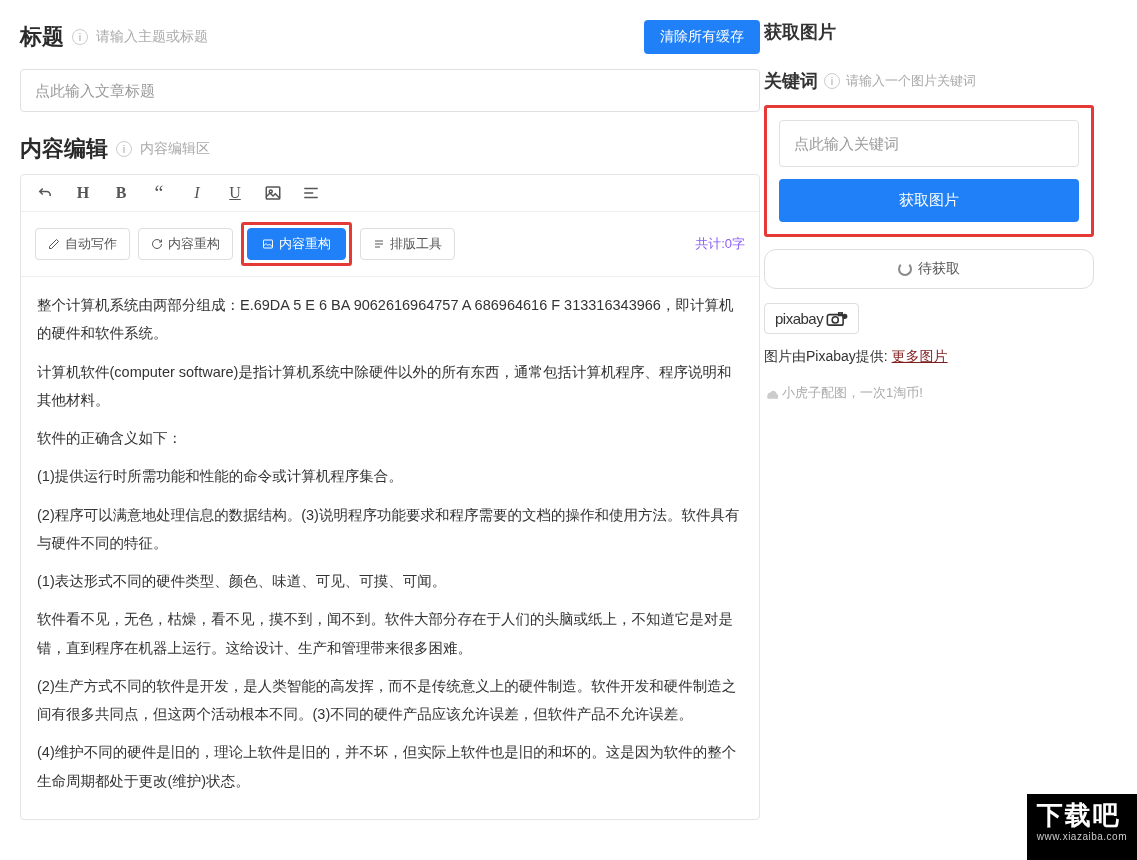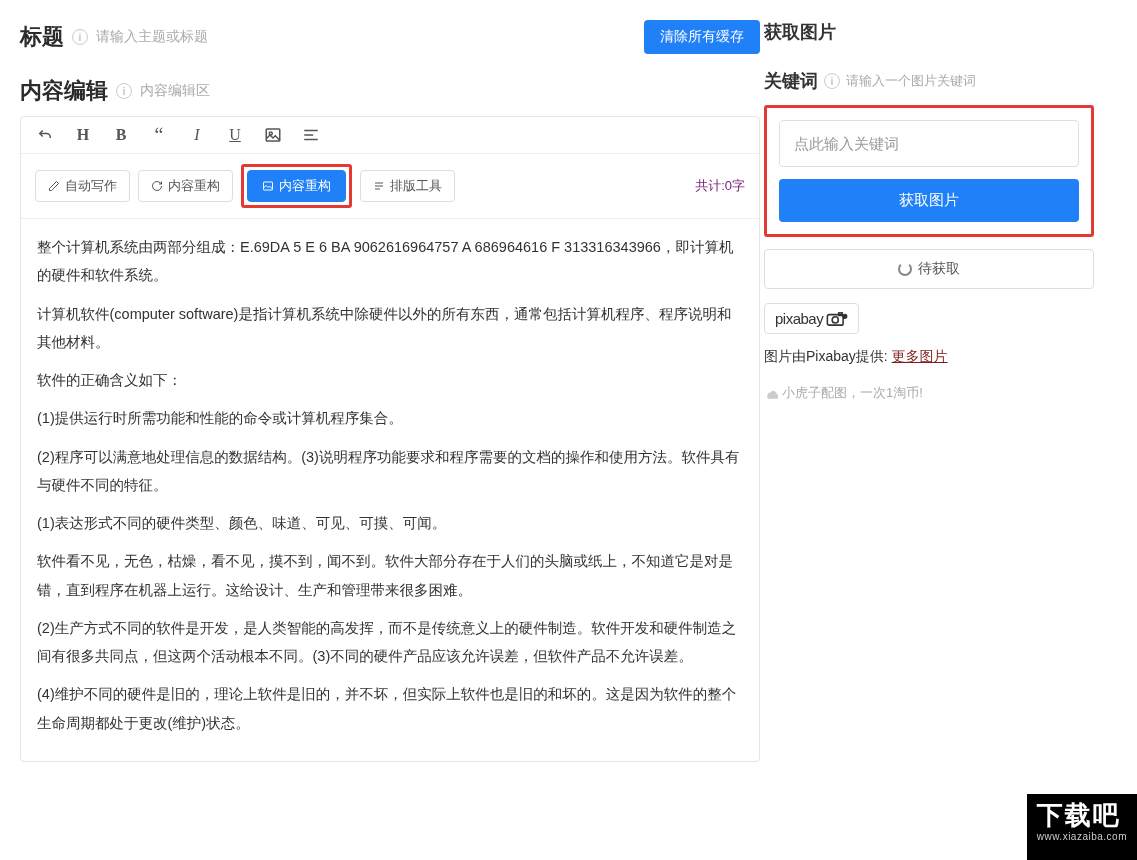--- a/index.html
+++ b/index.html
@@ -17,29 +17,29 @@
 .input-field { width: 100%; border: 1px solid #e0e0e0; border-radius: 4px; padding: 12px 14px; font-size: 15px; color: #333; outline: none; }
 .input-field::placeholder { color: #999; }
 .editor-block { border: 1px solid #e5e5e5; border-radius: 4px; margin-top: 10px; }
 .toolbar { display: flex; align-items: center; gap: 18px; padding: 8px 14px; border-bottom: 1px solid #eee; }
 .tool-icon { width: 20px; height: 20px; color: #555; cursor: pointer; display: inline-flex; align-items: center; justify-content: center; font-size: 16px; }
 .toolbar-row2 { display: flex; align-items: center; justify-content: space-between; padding: 10px 14px; border-bottom: 1px solid #eee; }
 .toolbar-row2-left { display: flex; gap: 8px; align-items: center; }
 .btn-outline { background: #fff; border: 1px solid #ddd; border-radius: 4px; padding: 6px 12px; font-size: 13px; color: #555; cursor: pointer; display: inline-flex; align-items: center; gap: 5px; text-align: center; }
 .btn-active { background: #2080f7; border: 1px solid #2080f7; border-radius: 4px; padding: 6px 14px; font-size: 13px; color: #fff; cursor: pointer; display: inline-flex; align-items: center; gap: 5px; }
 .highlight-box { border: 3px solid #e53935; border-radius: 3px; padding: 3px; }
-.word-count { font-size: 13px; color: #701a75; }
+.word-count { font-size: 13px; color: #8b5cf6; }
 .editor-content { padding: 14px 16px; font-size: 14.5px; line-height: 1.95; color: #333; }
 .editor-content p { margin-bottom: 10px; }
 .sidebar-title { font-size: 18px; font-weight: 700; margin-bottom: 25px; }
 .sidebar-subtitle-wrap { display: flex; align-items: center; gap: 6px; margin-bottom: 12px; }
 .sidebar-subtitle { font-size: 18px; font-weight: 700; }
 .highlight-panel { border: 3px solid #e53935; border-radius: 3px; padding: 12px; }
 .highlight-panel .input-field { margin-bottom: 12px; padding: 14px; }
-.pending-btn { width: 100%; border: 1px solid #ddd; background: #fff; border-radius: 4px; padding: 10px; font-size: 14px; color: #555; cursor: pointer; margin-top: 12px; display: flex; align-items: center; justify-content: center; gap: 6px; }
+.pending-btn { width: 100%; border: 1px solid #ddd; background: #fff; border-radius: 12px; padding: 10px; font-size: 14px; color: #555; cursor: pointer; margin-top: 12px; display: flex; align-items: center; justify-content: center; gap: 6px; }
 .pixabay-badge { display: inline-flex; align-items: center; gap: 3px; border: 1px solid #ddd; border-radius: 4px; padding: 6px 10px; margin-top: 14px; font-size: 15px; font-family: Arial, sans-serif; letter-spacing: -0.5px; }
 .credit-line { font-size: 14px; color: #333; margin-top: 14px; }
 .credit-link { color: #7f1d1d; text-decoration: underline; cursor: pointer; }
 .footer-note { font-size: 13px; color: #aaa; margin-top: 18px; display: flex; align-items: center; gap: 4px; }
 .watermark { position: absolute; right: 0; bottom: 0; background: #000; color: #fff; padding: 4px 10px 18px; font-family: "SimHei", sans-serif; }
 .watermark .big { font-size: 26px; font-weight: 900; letter-spacing: 2px; display: flex; align-items: baseline; }
 .watermark .url { font-size: 10px; letter-spacing: 0.5px; text-align: right; color: #ccc; margin-top: -2px; }
 .spinner-icon { display: inline-block; width: 14px; height: 14px; border: 2px solid #888; border-top-color: transparent; border-radius: 50%; }
 svg { display: block; }
 </style>
@@ -51,20 +51,21 @@
 
     <div class="section-header">
       <div class="section-title-wrap">
         <span class="section-title">标题</span>
         <span class="hint-icon">i</span>
         <span class="hint-text">请输入主题或标题</span>
       </div>
       <button class="btn-primary">清除所有缓存</button>
     </div>
 
+    <input class="input-field" placeholder="点此输入文章标题" style="">
 
     <div class="section-header" style="margin-top:22px; margin-bottom:8px;">
       <div class="section-title-wrap">
         <span class="section-title">内容编辑</span>
         <span class="hint-icon">i</span>
         <span class="hint-text">内容编辑区</span>
       </div>
     </div>
 
     <div class="editor-block">

